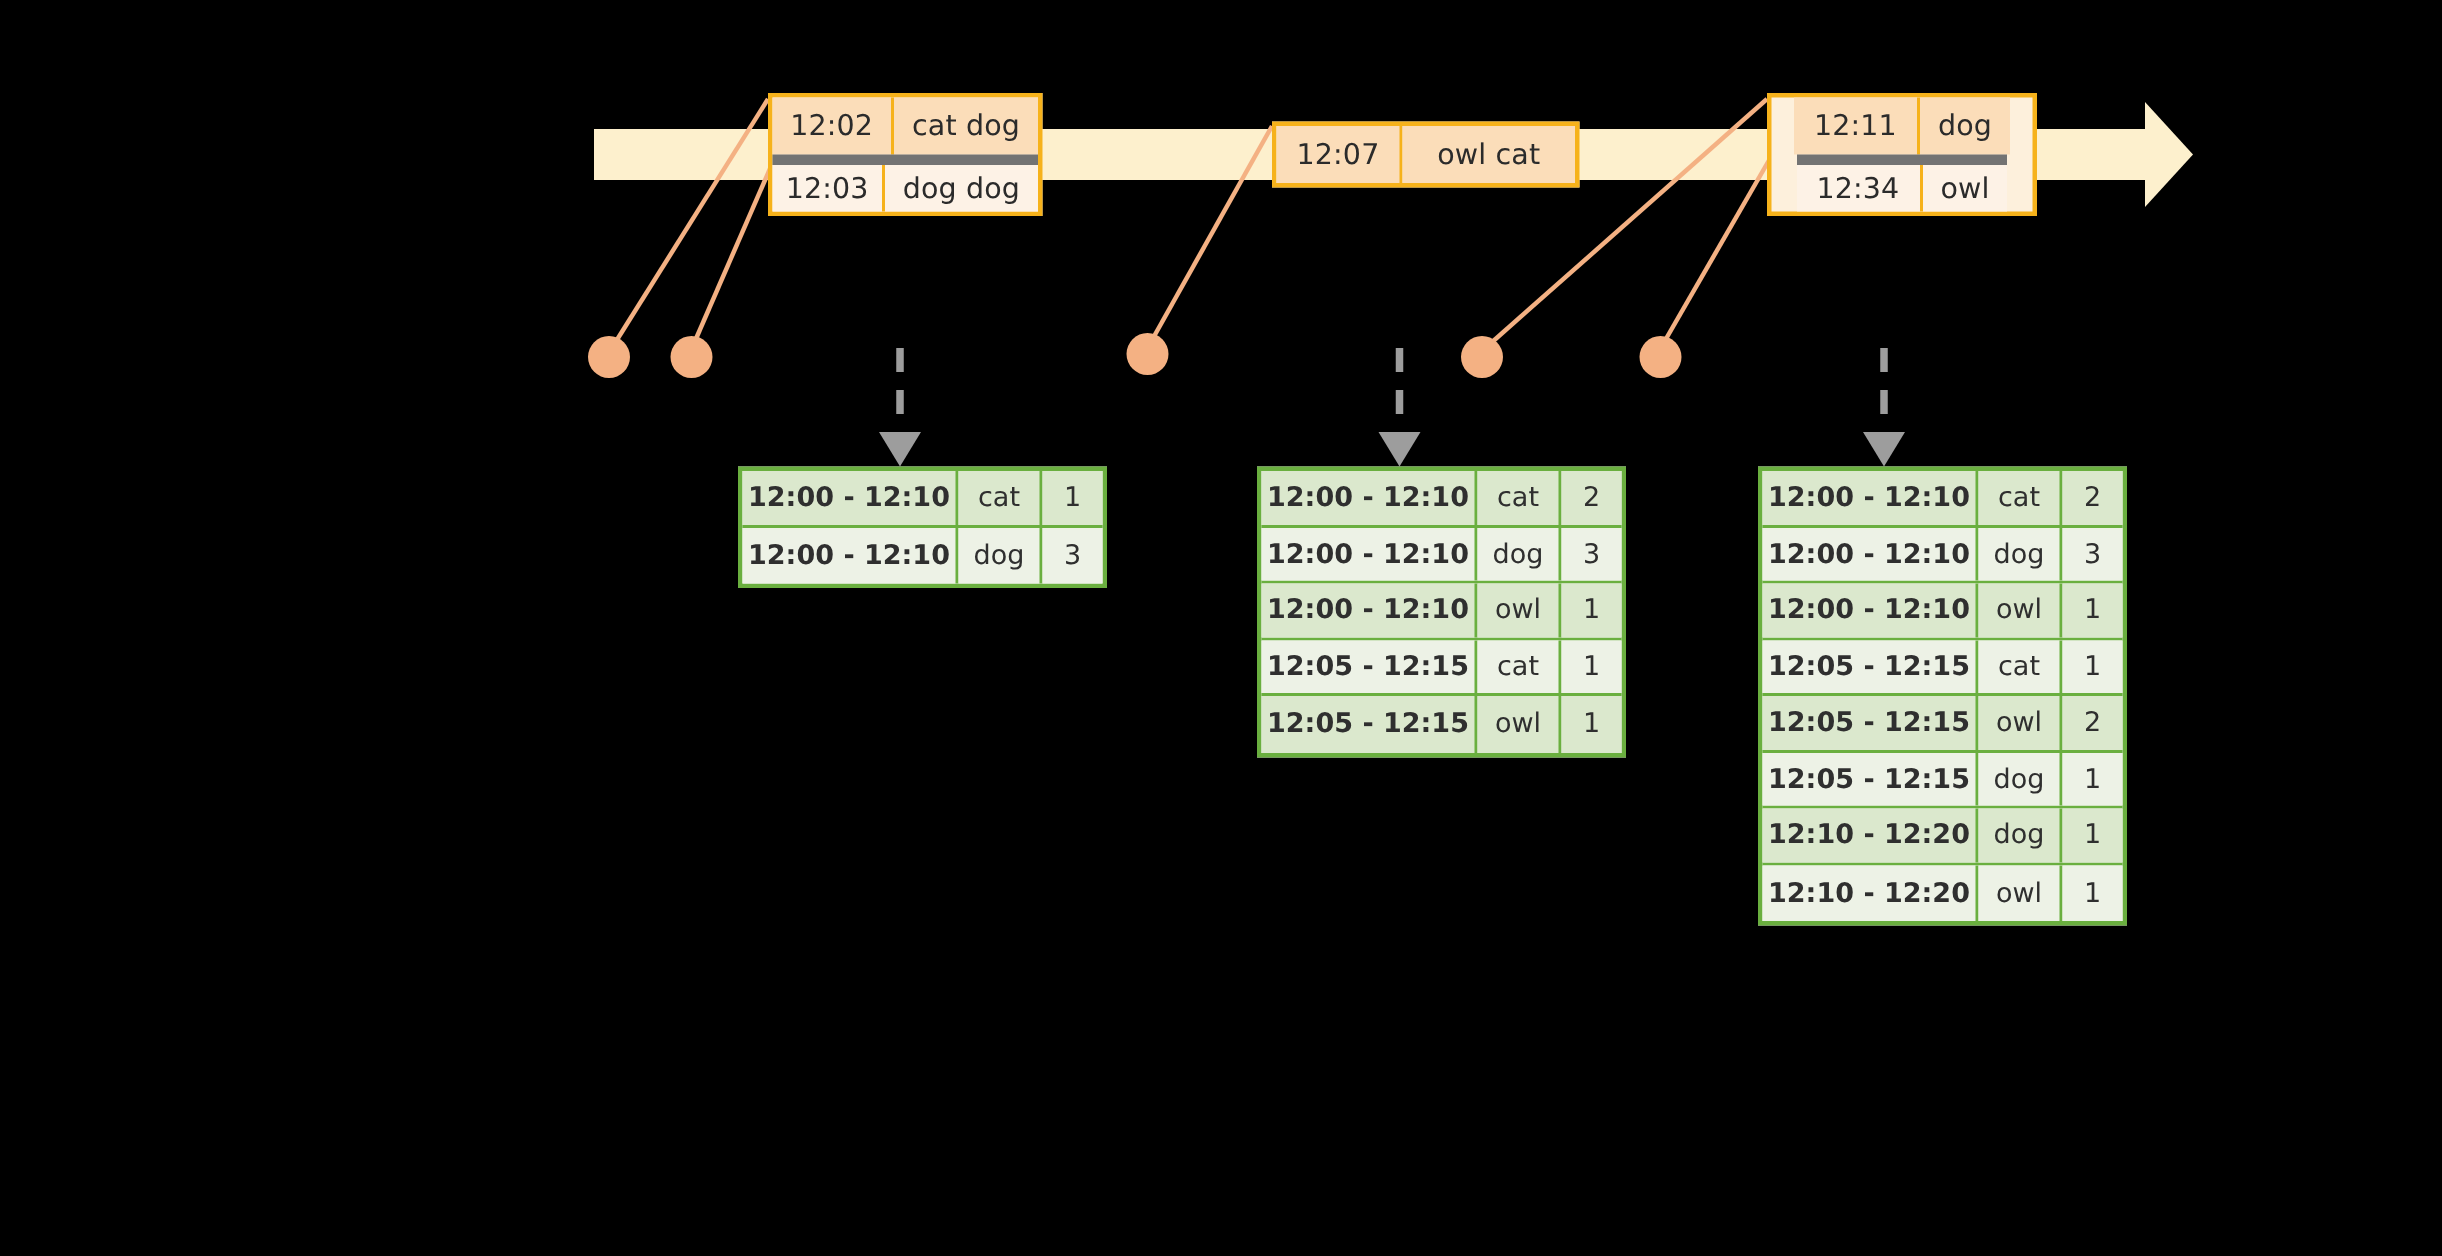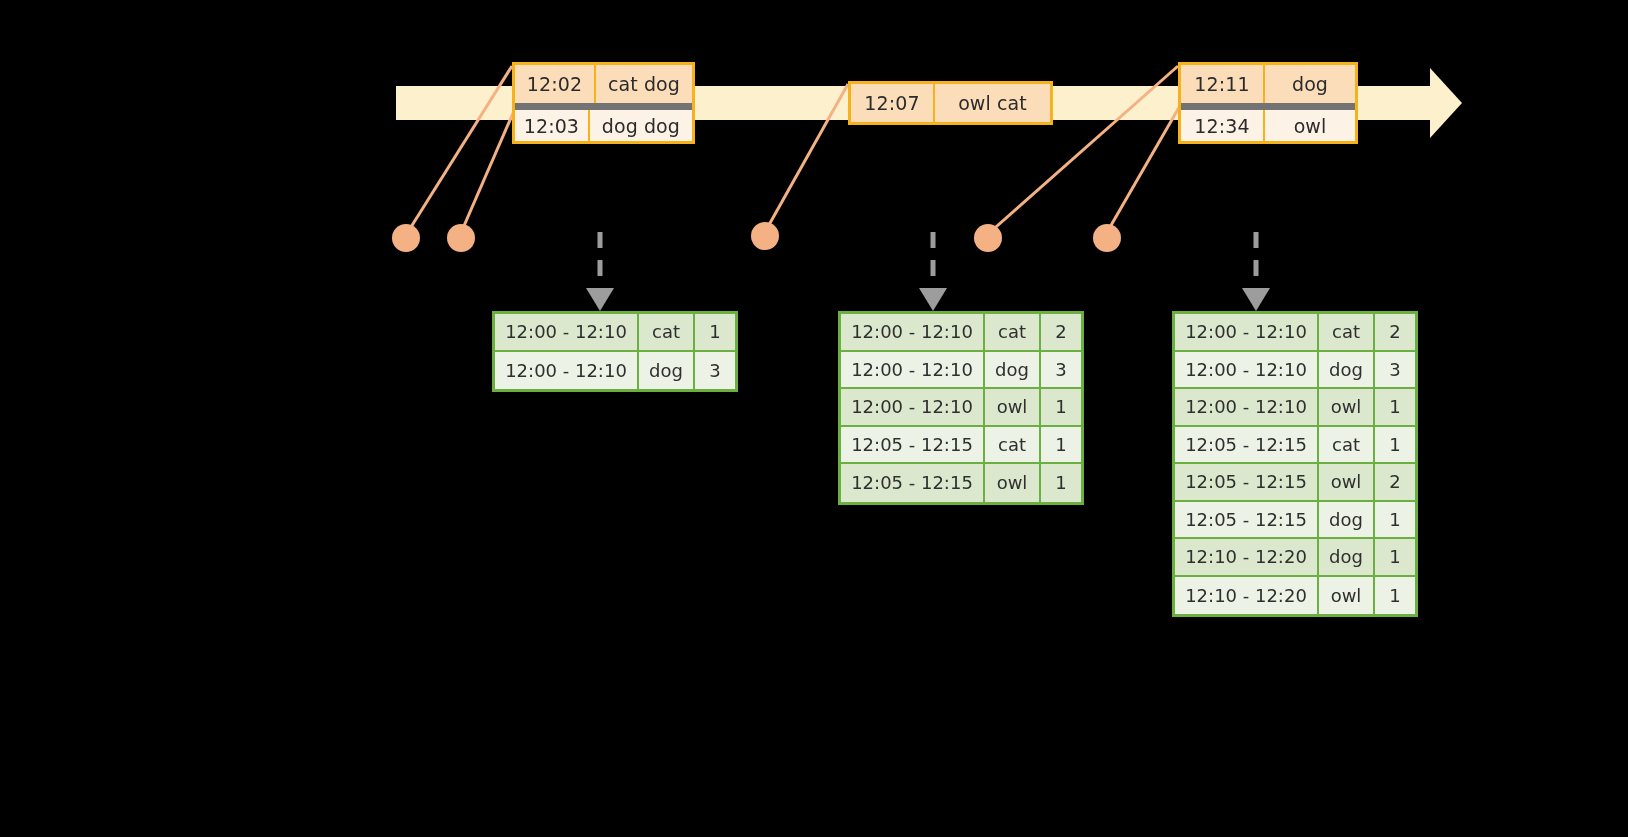--- a/index.html
+++ b/index.html
@@ -69,21 +69,21 @@
     align-items: center;
     justify-content: center;
     font-size: 18px;
     color: #2f2f2f;
     white-space: nowrap;
     border-right: 2px solid #6aaf3f;
   }
   .gcell:last-child { border-right: none; }
   .grow.odd .gcell { background: #dbe8cd; }
   .grow.even .gcell { background: #edf2e6; }
-  .gcell.win { width: 144px; }
+  .gcell.win { width: 144px; font-weight: bold; }
   .gcell.key { width: 56px; }
   .gcell.cnt { width: 40px; }
 </style>
 </head>
 <body>
 
 <div id="stage">
 
   <svg class="layer" viewBox="0 0 1628 837" xmlns="http://www.w3.org/2000/svg">
 
@@ -131,21 +131,21 @@
     </div>
   </div>
 
   <div class="evt-group" style="left:848px; top:81px; width:205px;">
     <div class="evt-row shade">
       <div class="evt-cell time">12:07</div>
       <div class="evt-cell words">owl cat</div>
     </div>
   </div>
 
-  <div class="evt-group" style="left:1178px; top:62px; width:180px;">
+  <div class="evt-group" style="left:1178px; top:62px; width:180px;align-items:center;">
     <div class="evt-row shade">
       <div class="evt-cell time">12:11</div>
       <div class="evt-cell words">dog</div>
     </div>
     <div class="evt-row">
       <div class="evt-cell time">12:34</div>
       <div class="evt-cell words">owl</div>
     </div>
   </div>
 

